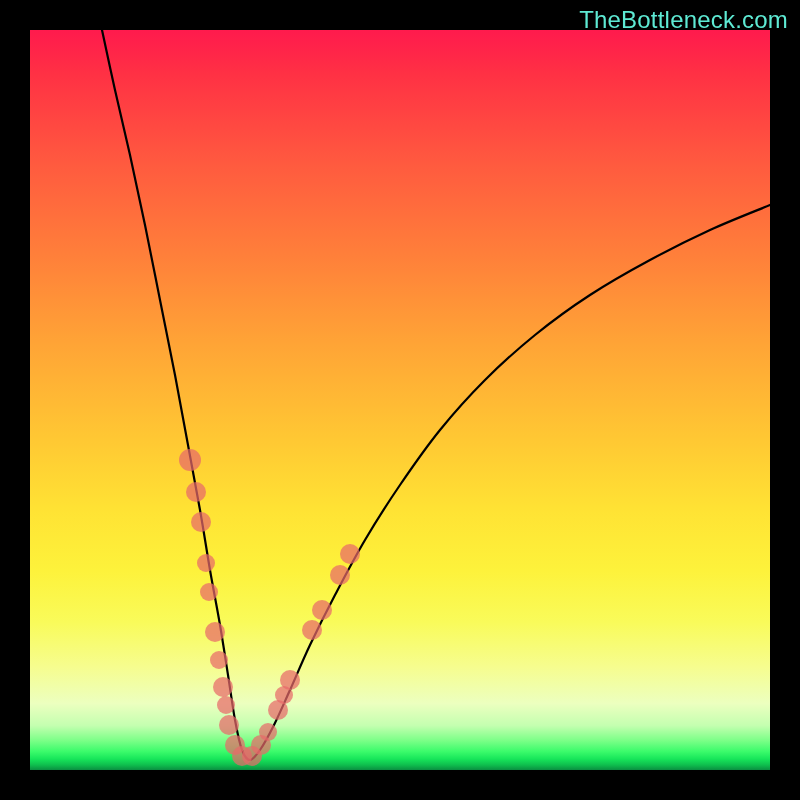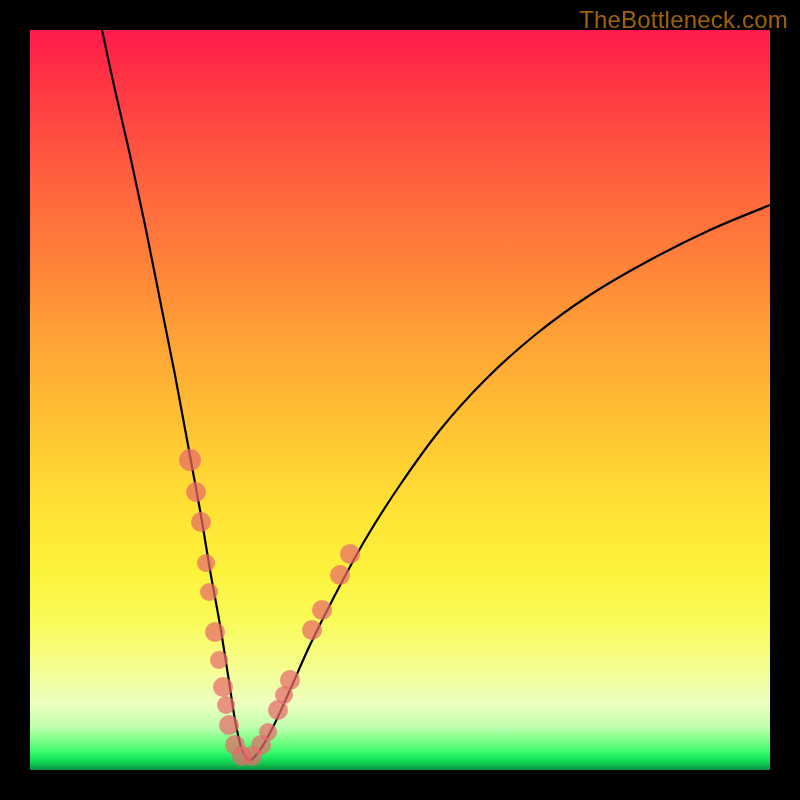--- a/index.html
+++ b/index.html
@@ -42,21 +42,21 @@
       #3bfb6b 97.5%,
       #17e65a 98.5%,
       #0fbf4e 99.3%,
       #0a8f41 100%
     );
   }
   .watermark {
     position: absolute;
     top: 6px;
     right: 12px;
-    color: #a16207;
+    color: #5eead4;
     font-size: 24px;
     font-weight: 400;
     letter-spacing: 0.2px;
     user-select: none;
   }
   svg.curve-layer {
     position: absolute;
     left: 0;
     top: 0;
     width: 740px;

